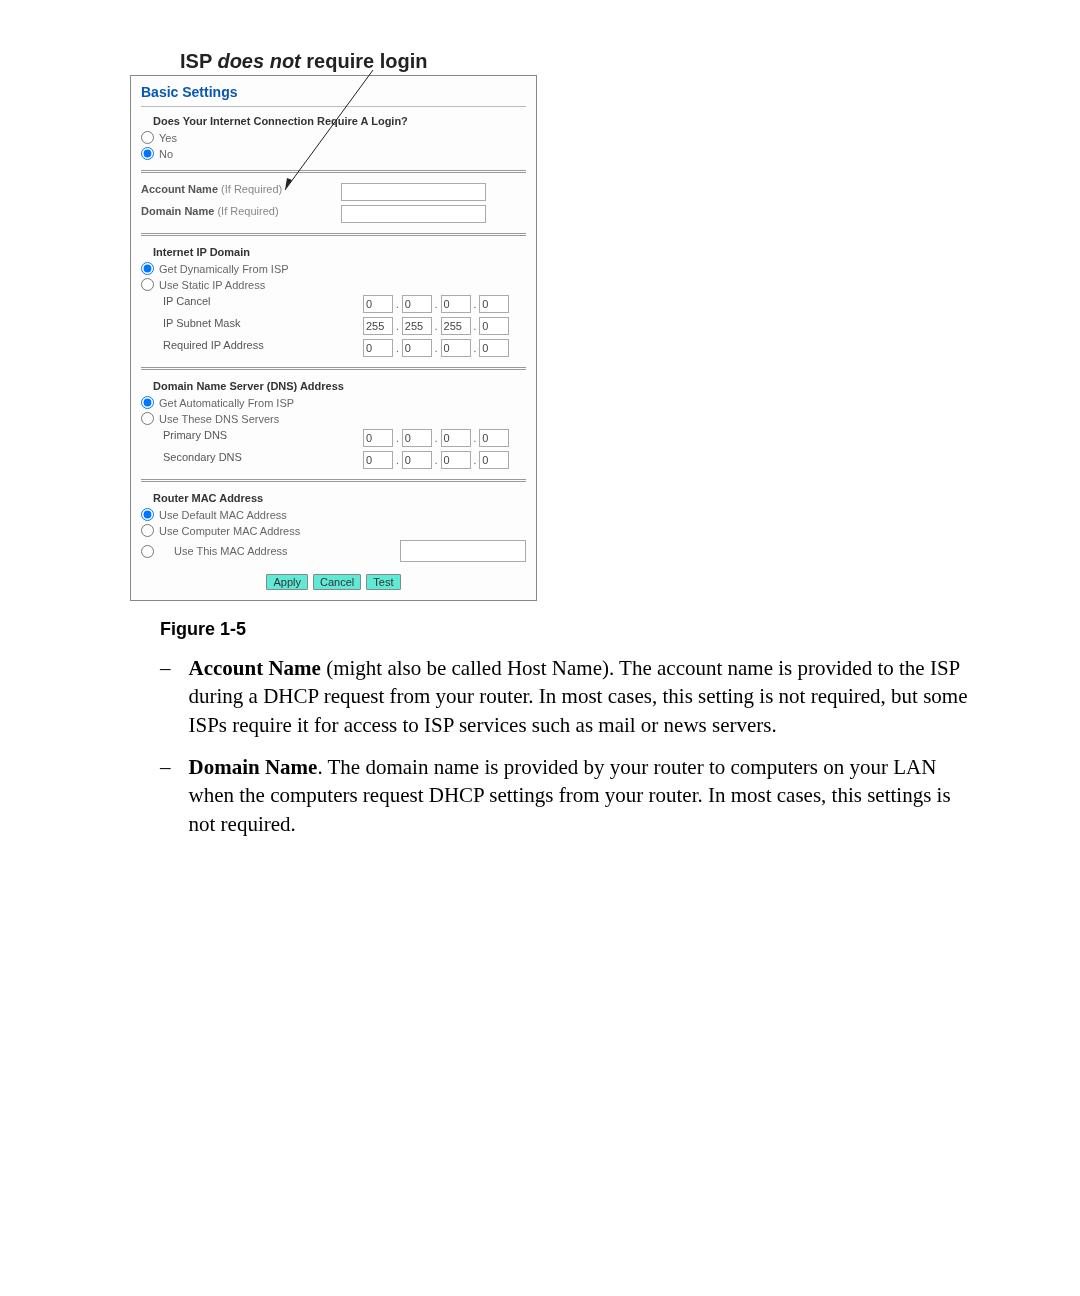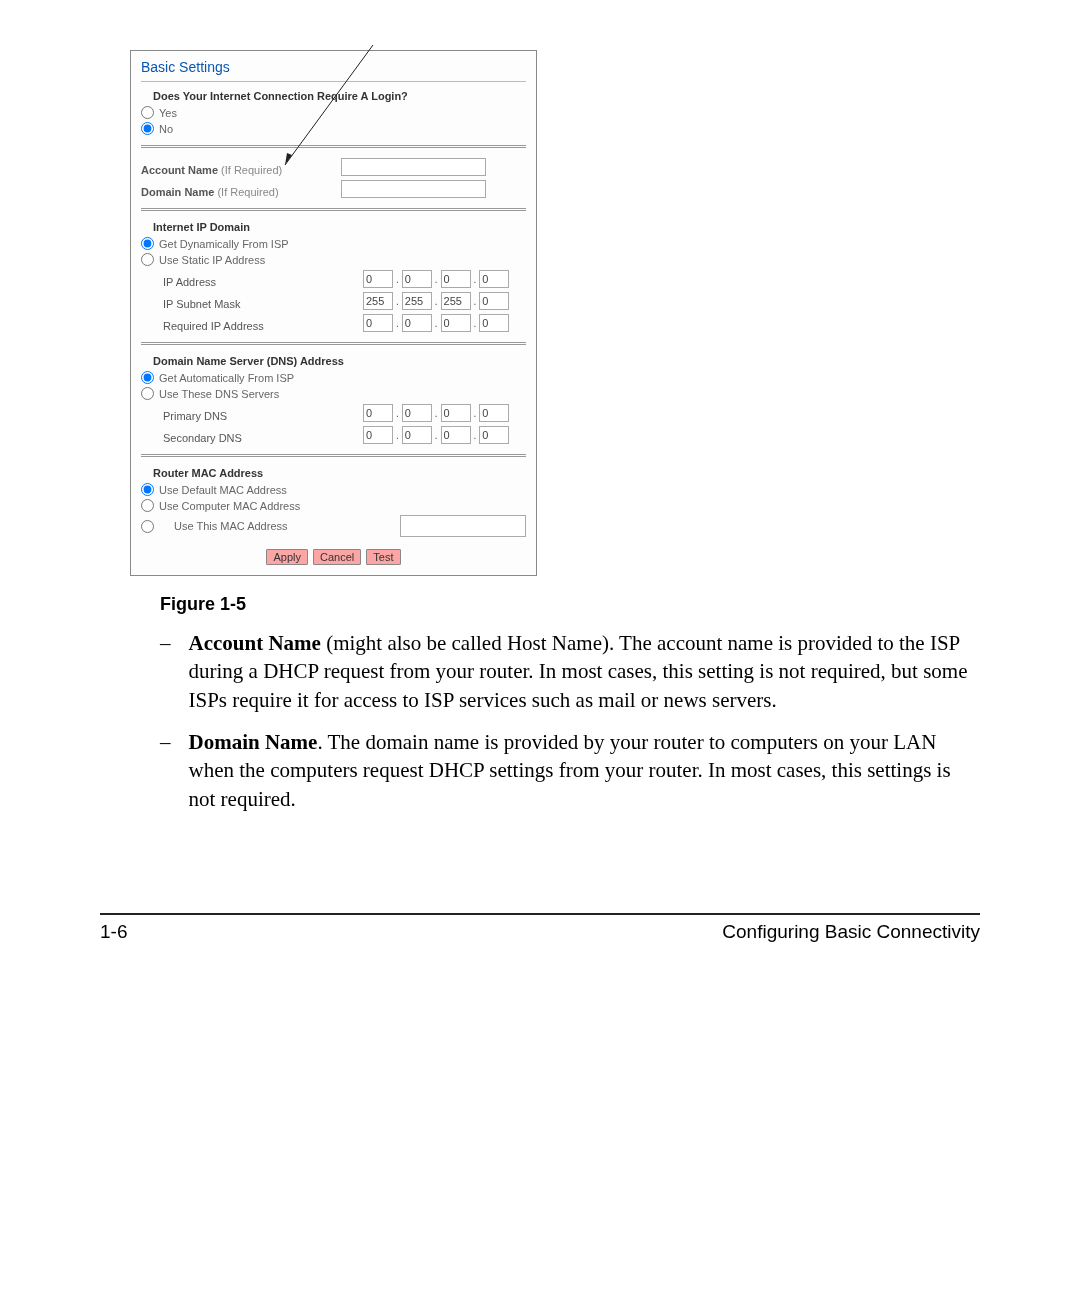--- a/index.html
+++ b/index.html
@@ -48,36 +48,36 @@
     width: 385px;
     border: 1px solid #888;
     background: #fdfdfd;
     font-family: Verdana, Arial, sans-serif;
     font-size: 11px;
     color: #444;
     padding: 8px 10px 10px 10px;
   }
   .panel-title {
     color: #0a56b3;
-    font-weight: normal;
+    font-weight: bold;
     font-size: 14px;
     margin-bottom: 6px;
   }
   .rule { border: none; border-top: 1px solid #bbb; margin: 3px 0 8px 0; }
   .rule-double { border: none; border-top: 3px double #999; margin: 10px 0; }
   .section-head {
     font-weight: bold;
     color: #333;
     font-size: 11px;
     margin: 6px 0 4px 12px;
   }
   .thin { font-weight: normal; color: #888; }
   .row {
     display: flex;
-    align-items: flex-end;
+    align-items: flex-start;
     margin: 4px 0;
   }
   .row label, .row .lbl {
     flex: 0 0 200px;
     font-size: 11px;
     color: #555;
   }
   .indent { padding-left: 22px; }
   .txt {
     width: 145px;
@@ -120,21 +120,21 @@
     background: #fff;
     margin-left: auto;
   }
   .btn-row {
     text-align: center;
     margin-top: 12px;
   }
   .btn {
     font-size: 11px;
     border: 1px solid #888;
-    background: #fca5a5;
+    background: #5eead4;
     padding: 1px 6px;
     margin: 0 1px;
     color: #333;
     border-radius: 1px;
   }
   .figure-caption {
     font-weight: bold;
     font-size: 18px;
     margin: 18px 0 14px 60px;
   }
@@ -166,20 +166,23 @@
     font-size: 18px;
     margin-top: 6px;
   }
   input[type=radio] { margin: 0; }
 </style>
 </head>
 <body>
 
 <div class="page">
 
+  <div class="callout">
+    <span>ISP </span><em>does not</em><span> require login</span>
+  </div>
 
   <div class="figure-wrap">
     <svg class="callout-line">
       <line x1="98" y1="0" x2="10" y2="120" stroke="#222" stroke-width="1"></line>
       <polygon points="10,120 17,110 12,108" fill="#222"></polygon>
     </svg>
 
     <div class="panel">
       <div class="panel-title">Basic Settings</div>
       <hr class="rule">
@@ -214,21 +217,21 @@
       <div class="section-head">Internet IP Domain</div>
       <div class="radio-row">
         <input type="radio" name="ip" checked="" style="">
         <span>Get Dynamically From ISP</span>
       </div>
       <div class="radio-row">
         <input type="radio" name="ip" style="">
         <span>Use Static IP Address</span>
       </div>
       <div class="row">
-        <span class="lbl indent">IP Address</span>
+        <span class="lbl indent">IP Cancel</span>
         <span class="octet-group">
           <input class="octet" value="0" style="">
             <span class="dot">.</span>
           <input class="octet" value="0" style="">
             <span class="dot">.</span>
           <input class="octet" value="0" style="">
             <span class="dot">.</span>
           <input class="octet" value="0" style="">
         </span>
       </div>
@@ -326,17 +329,13 @@
     <div class="item">
       <span class="dash">–</span>
       <span><b>Account Name</b><span> (might also be called Host Name). The account name is provided to the ISP during a DHCP request from your router. In most cases, this setting is not required, but some ISPs require it for access to ISP services such as mail or news servers.</span></span>
     </div>
     <div class="item">
       <span class="dash">–</span>
       <span><b>Domain Name</b><span>. The domain name is provided by your router to computers on your LAN when the computers request DHCP settings from your router. In most cases, this settings is not required.</span></span>
     </div>
   </div>
 
-  <div class="footer">
-    <span>1-6</span>
-    <span>Configuring Basic Connectivity</span>
-  </div>
 </div>
 
 </body></html>

